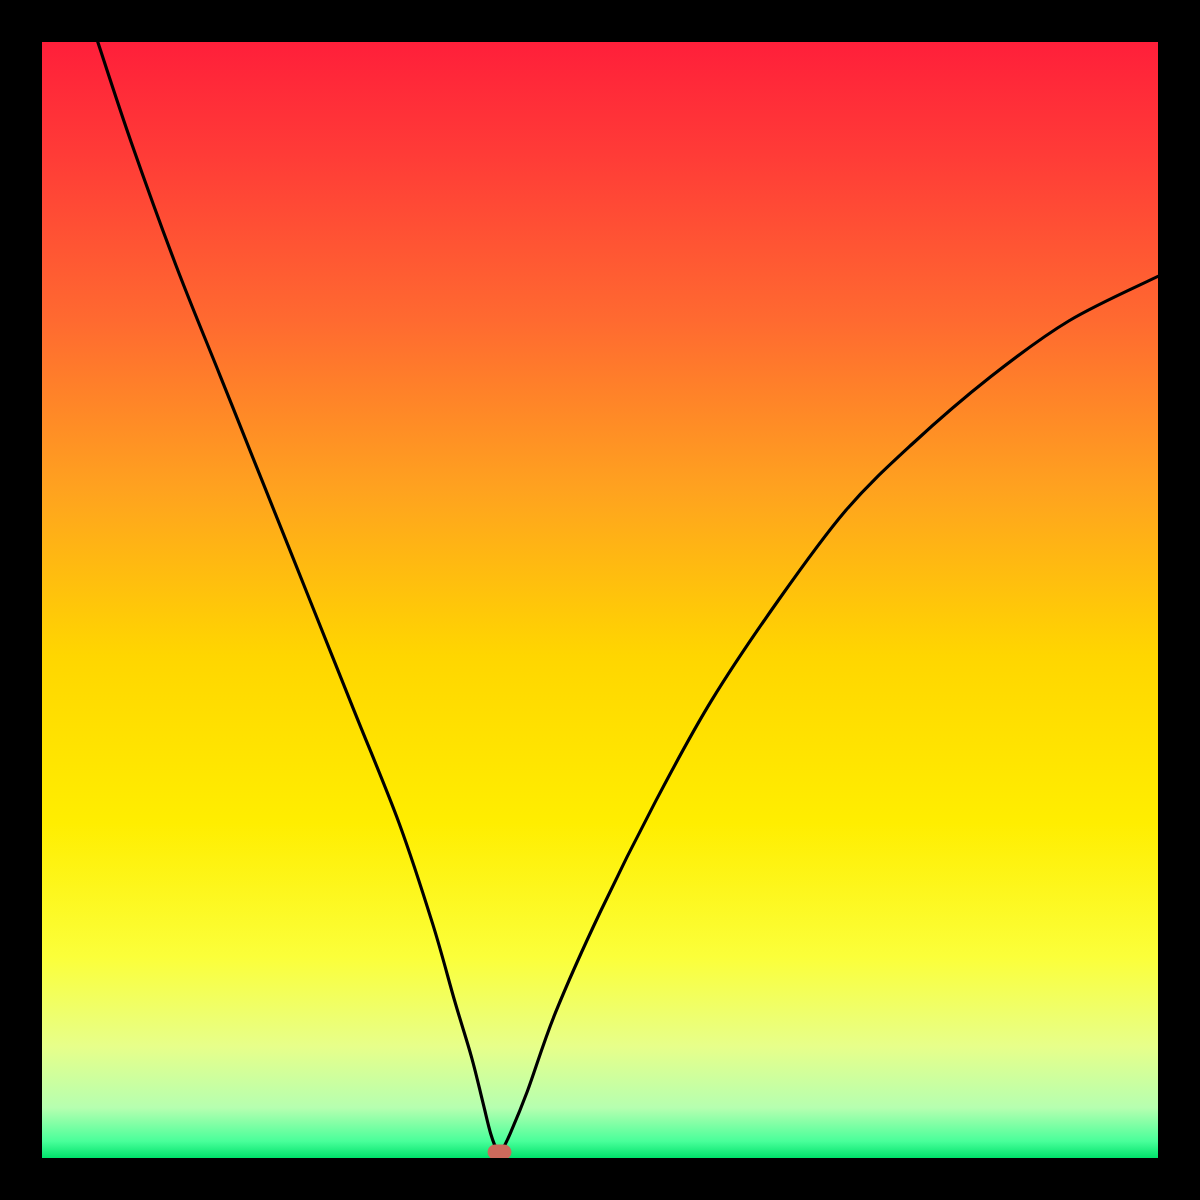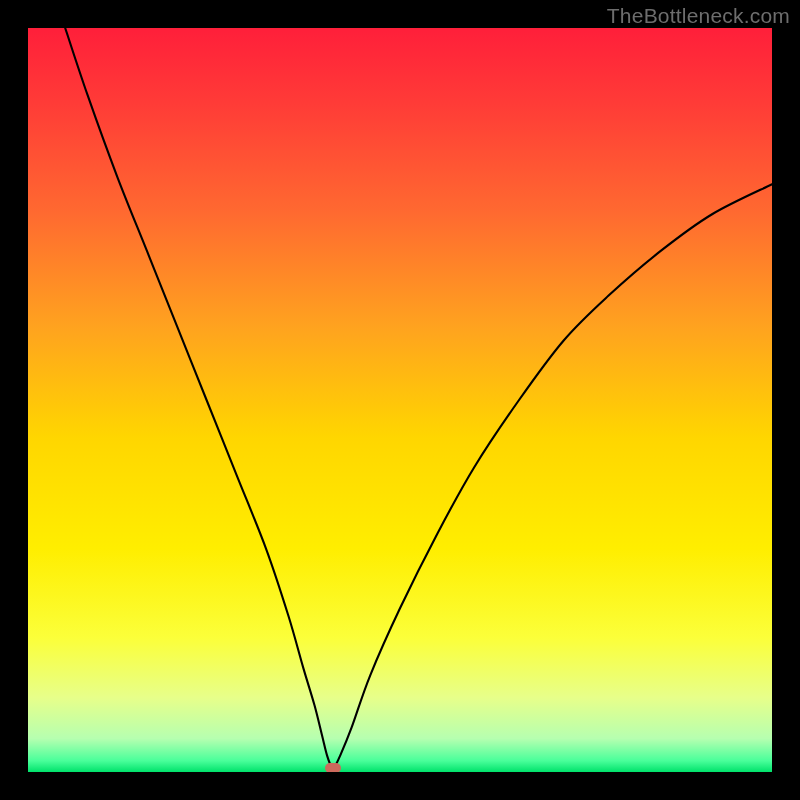--- a/index.html
+++ b/index.html
@@ -82,14 +82,13 @@
       <rect x="0" y="0" width="100" height="100" fill="url(#bg)"></rect>
     </svg>
 
     <svg class="curve" viewBox="0 0 100 100" preserveAspectRatio="none">
       <path id="curve-path" fill="none" stroke="#000000" stroke-width="2.1" stroke-linecap="round" stroke-linejoin="round" vector-effect="non-scaling-stroke" d="M 5,0 C 5.5,1.5 6.833333333333333,5.666666666666666 8,9 C 9.166666666666666,12.333333333333334 10.666666666666666,16.5 12,20 C 13.333333333333334,23.5 14.666666666666666,26.666666666666668 16,30 C 17.333333333333332,33.333333333333336 18.666666666666668,36.666666666666664 20,40 C 21.333333333333332,43.333333333333336 22.666666666666664,46.666666666666664 24,50 C 25.333333333333336,53.333333333333336 26.66666666666667,56.666666666666664 28.000000000000004,60 C 29.333333333333336,63.333333333333336 30.833333333333336,66.83333333333333 32,70 C 33.166666666666664,73.16666666666667 34.166666666666664,76.33333333333333 35,79 C 35.833333333333336,81.66666666666667 36.416666666666664,84 37,86 C 37.583333333333336,88 38.083333333333336,89.5 38.5,91 C 38.916666666666664,92.5 39.21666666666667,93.86666666666667 39.5,95 C 39.78333333333333,96.13333333333333 39.983333333333334,97.08333333333333 40.2,97.8 C 40.41666666666667,98.51666666666667 40.63333333333333,99.05 40.8,99.3 C 40.96666666666666,99.55 41,99.56666666666666 41.2,99.3 C 41.400000000000006,99.03333333333333 41.61666666666667,98.58333333333334 42,97.7 C 42.38333333333333,96.81666666666666 42.833333333333336,95.78333333333333 43.5,94 C 44.166666666666664,92.21666666666667 44.916666666666664,89.66666666666667 46,87 C 47.083333333333336,84.33333333333333 48.5,81.16666666666667 50,78 C 51.5,74.83333333333333 53.33333333333334,71.16666666666667 55.00000000000001,68 C 56.66666666666667,64.83333333333333 58.16666666666667,62 60,59 C 61.83333333333333,56 64,52.83333333333333 66,50 C 68,47.16666666666667 70,44.33333333333334 72,42.00000000000001 C 74,39.66666666666667 75.83333333333333,38 78,36 C 80.16666666666667,34 82.66666666666667,31.833333333333332 85,30 C 87.33333333333333,28.166666666666668 89.5,26.5 92,25 C 94.5,23.5 98.66666666666667,21.666666666666668 100,21"></path>
     </svg>
 
     <div class="marker" id="marker" style="left: 41%; top: 99.4%; background: rgb(204, 106, 92);"></div>
   </div>
 
-  <div class="watermark">TheBottleneck.com</div>
 </div>
 
 </body></html>

